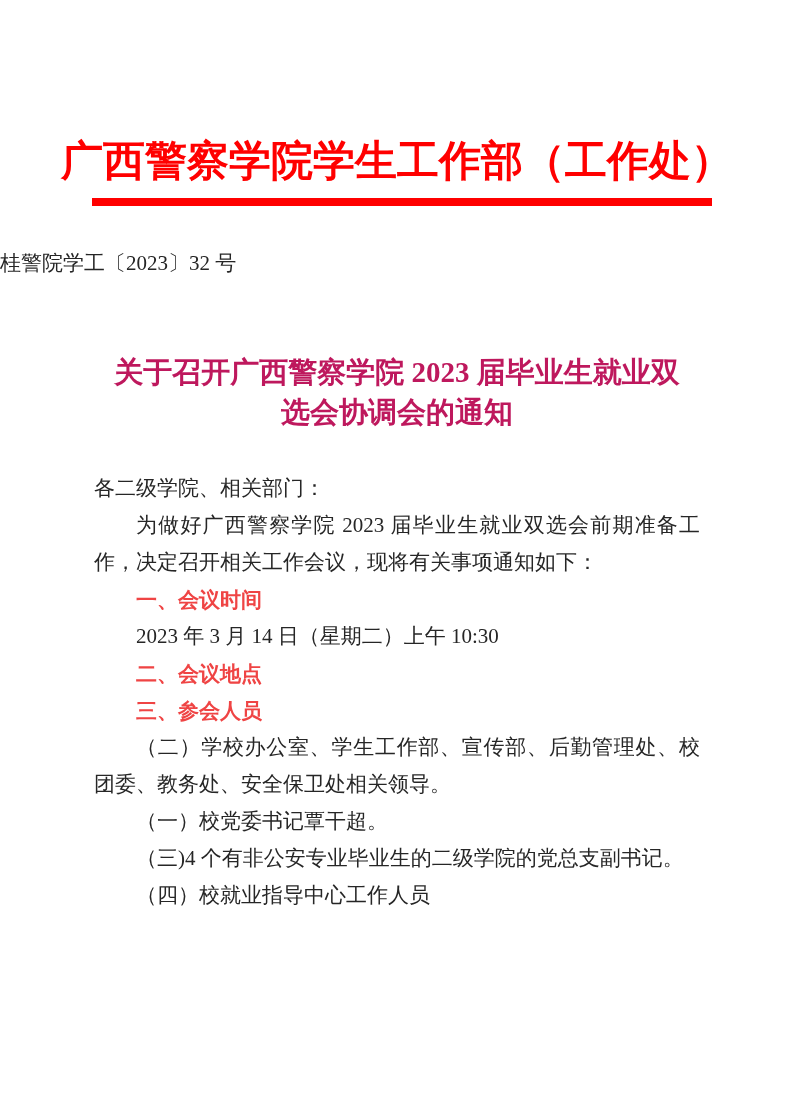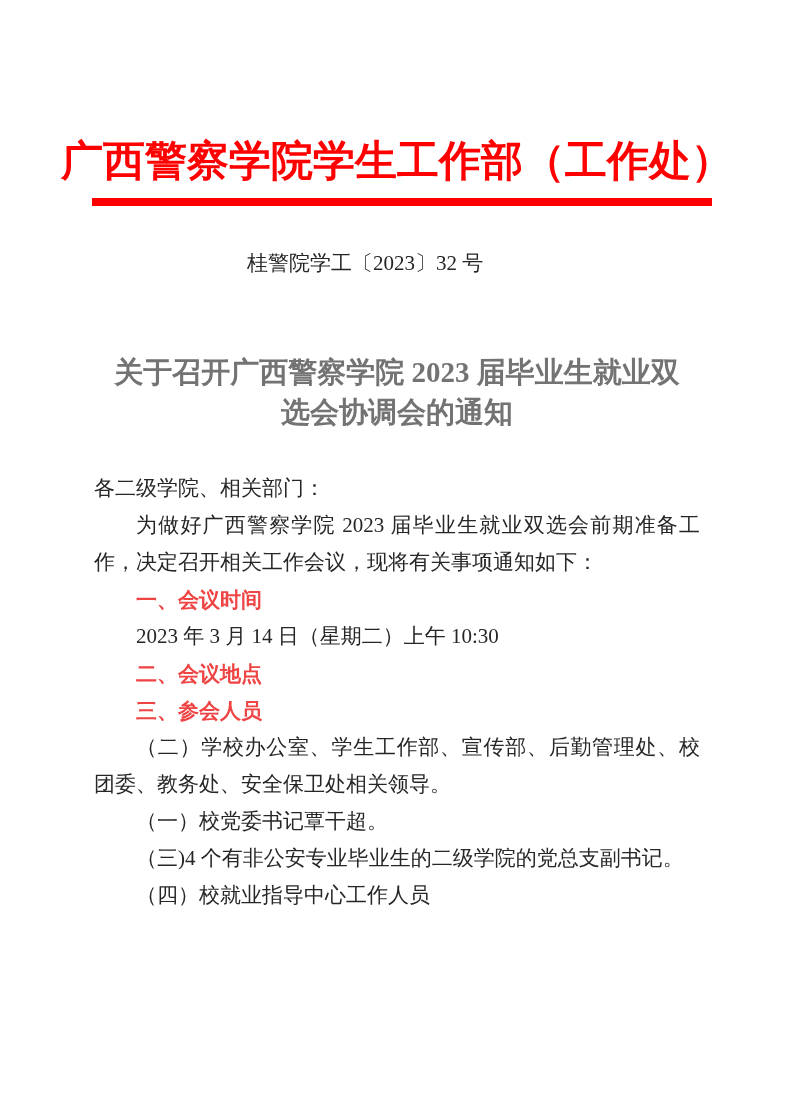--- a/index.html
+++ b/index.html
@@ -31,34 +31,34 @@
   .letterhead-rule {
     margin: 12px 82px 0 92px;
     height: 2px;              
     border-top: 6px solid #ff0000;
     border-bottom: 2px solid #ff0000;
   }
 
   .doc-number {
     margin-top: 44px;
     padding-right: 64px;
-    text-align: center;
+    text-align: left;
     font-size: 21px;
     line-height: 26px;
     color: #252525;
   }
 
   .doc-title {
     margin: 76px auto 0 auto;
     max-width: 584px;
     text-align: center;
     font-size: 29px;
     line-height: 40px;
     font-weight: 700;
-    color: #737373;
+    color: #be185d;
   }
 
   .doc-body {
     margin: 38px 94px 0 94px;
     font-size: 21px;
     line-height: 37px;
     color: #262626;
     text-align: justify;
   }
 

